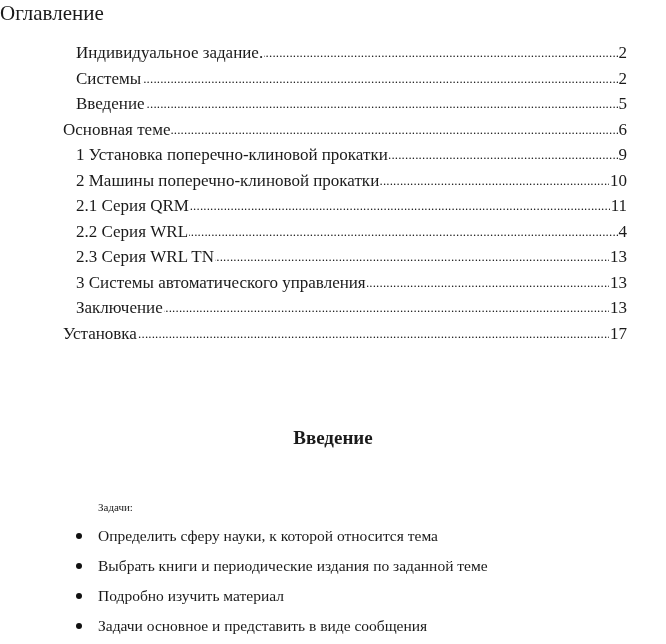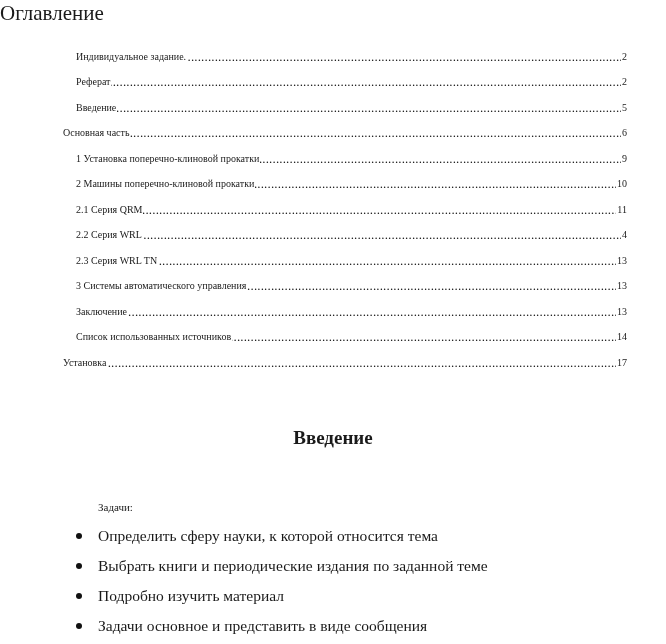--- a/index.html
+++ b/index.html
@@ -1,21 +1,21 @@
 <!DOCTYPE html>
 <html><head>
 <meta charset="utf-8">
 <style>
   html, body { margin:0; padding:0; background:#ffffff; }
   body { width:666px; height:644px; position:relative; overflow:hidden;
          font-family:"Liberation Serif", "DejaVu Serif", serif; color:#1a1a1a; }
   .toc-title { position:absolute; left:0; width:666px; top:0px; text-align:left;
                font-size:21px; line-height:26px; }
   .toc { position:absolute; left:63px; top:44px; width:564px; }
-  .toc-row { height:25.5px; display:flex; align-items:center; font-size:10px; line-height:18px; white-space:nowrap; }
+  .toc-row { height:25.5px; display:flex; font-size:17px; line-height:18px; white-space:nowrap; }
   .toc-row.sub { padding-left:13px; }
   .toc-text { flex:0 0 auto; }
   .toc-dots { flex:1 1 auto; overflow:hidden; margin:0 1px; position:relative; height:18px; }
   .toc-dots::before { content:". . . . . . . . . . . . . . . . . . . . . . . . . . . . . . . . . . . . . . . . . . . . . . . . . . . . . . . . . . . . . . . . . . . . . . . . . . . . . . . . . . . . . . . . . . . . . . . . . . . . . . . . . . . . . . . . . . . . . . . . . . . . . . . . . . . . . . . . . . . . . . . . . . . . . . . . . . . . . . . . . . . . . . . . . . . . . . . . . . .";
                       position:absolute; right:0; top:0; letter-spacing:-1.55px; font-size:13px; line-height:18px; }
   .toc-page { flex:0 0 auto; text-align:right; }
   .intro-title { position:absolute; left:0; width:666px; top:426px; text-align:center;
                  font-size:19px; font-weight:bold; line-height:24px; }
   .tasks-label { position:absolute; left:98px; top:497px; font-size:11px; line-height:20px; }
   .tasks { position:absolute; left:0; top:523px; margin:0; padding:0; list-style:none; }
@@ -27,31 +27,31 @@
 
 <div class="toc-title">Оглавление</div>
 
 <div class="toc">
   <div class="toc-row sub">
       <span class="toc-text">Индивидуальное задание.</span>
       <span class="toc-dots"></span>
       <span class="toc-page">2</span>
     </div>
   <div class="toc-row sub">
-      <span class="toc-text">Реферат</span>
+      <span class="toc-text">Системы</span>
       <span class="toc-dots"></span>
       <span class="toc-page">2</span>
     </div>
   <div class="toc-row sub">
       <span class="toc-text">Введение</span>
       <span class="toc-dots"></span>
       <span class="toc-page">5</span>
     </div>
   <div class="toc-row">
-      <span class="toc-text">Основная часть</span>
+      <span class="toc-text">Основная теме</span>
       <span class="toc-dots"></span>
       <span class="toc-page">6</span>
     </div>
   <div class="toc-row sub">
       <span class="toc-text">1 Установка поперечно-клиновой прокатки</span>
       <span class="toc-dots"></span>
       <span class="toc-page">9</span>
     </div>
   <div class="toc-row sub">
       <span class="toc-text">2 Машины поперечно-клиновой прокатки</span>
@@ -76,25 +76,20 @@
   <div class="toc-row sub">
       <span class="toc-text">3 Системы автоматического управления</span>
       <span class="toc-dots"></span>
       <span class="toc-page">13</span>
     </div>
   <div class="toc-row sub">
       <span class="toc-text">Заключение</span>
       <span class="toc-dots"></span>
       <span class="toc-page">13</span>
     </div>
-  <div class="toc-row sub">
-      <span class="toc-text">Список использованных источников</span>
-      <span class="toc-dots"></span>
-      <span class="toc-page">14</span>
-    </div>
   <div class="toc-row">
       <span class="toc-text">Установка</span>
       <span class="toc-dots"></span>
       <span class="toc-page">17</span>
     </div>
 </div>
 
 <div class="intro-title">Введение</div>
 <div class="tasks-label">Задачи:</div>
 <ul class="tasks">

